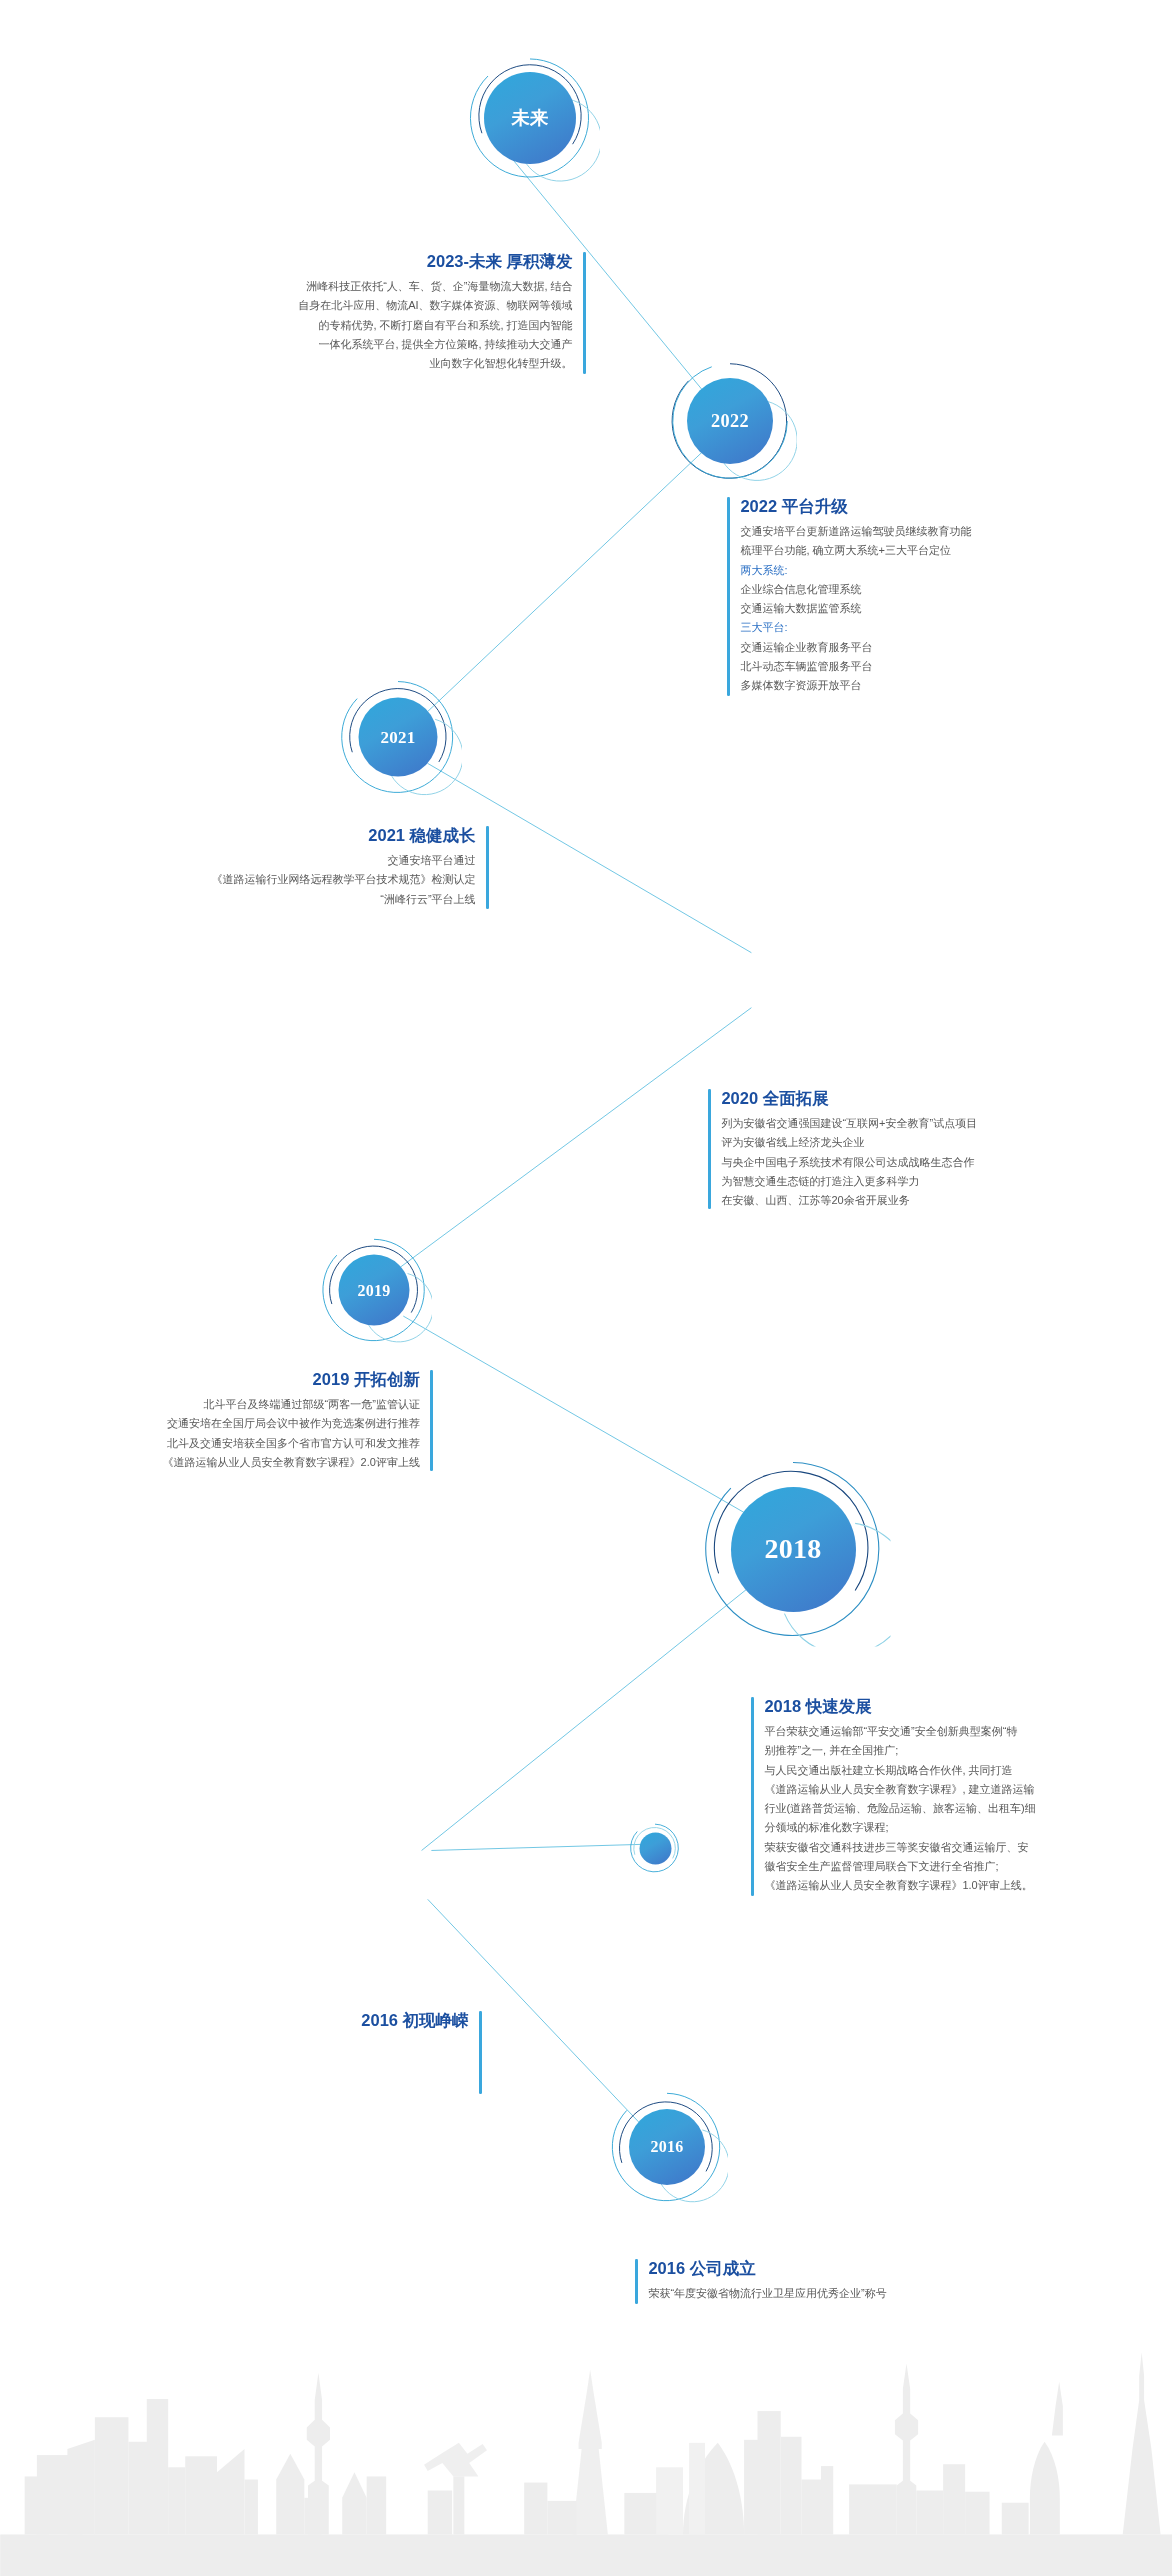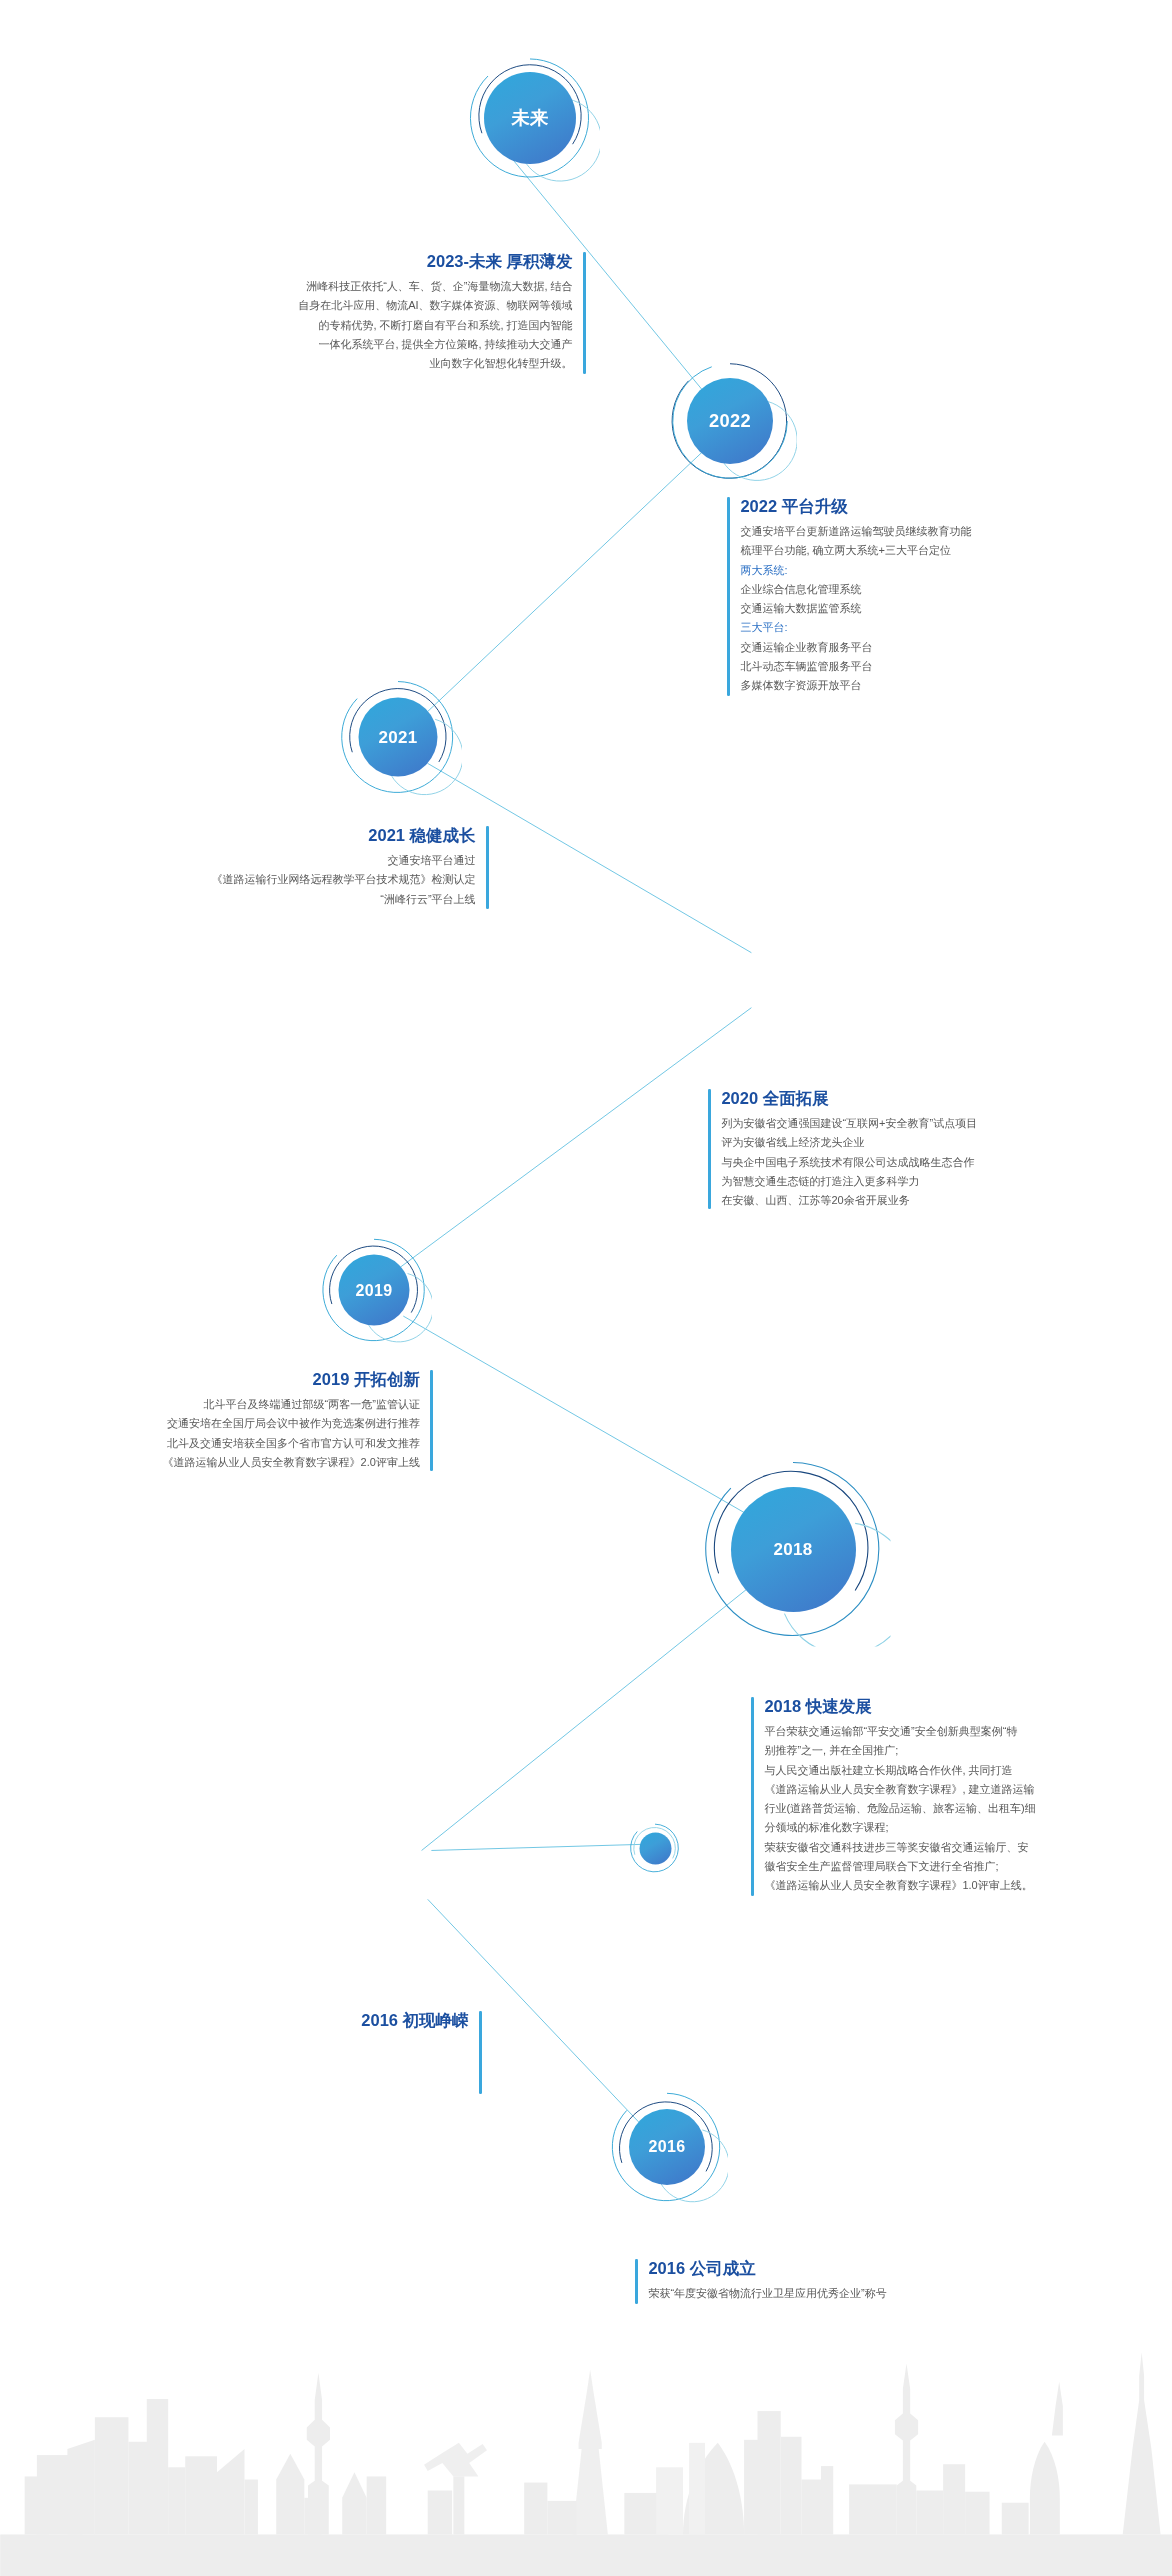--- a/index.html
+++ b/index.html
@@ -29,21 +29,21 @@
   }
   .node-core {
     position:absolute; left:50%; top:50%;
     transform:translate(-50%,-50%);
     border-radius:50%;
     background:linear-gradient(150deg,#2fa8dc 0%,#3d9ed8 40%,#3f74c8 100%);
     display:flex; align-items:center; justify-content:center;
     color:#ffffff; font-weight:bold; letter-spacing:0.3px;
     box-shadow:0 0 0 0 rgba(0,0,0,0);
   }
-  .node-core span { line-height:1; display:block; }
+  .node-core span { line-height:1; display:block;font-family:Liberation Serif, serif; }
   .node-rings { position:absolute; left:0; top:0; }
 
   
   .block { position:absolute; }
   .block .bar {
     position:absolute; top:2.4px; width:3.1px;
     background:linear-gradient(180deg,#3aa7dd 0%,#3aa7dd 100%);
     border-radius:1.2px;
   }
   .block h3 {
@@ -185,21 +185,21 @@
       <span>2019</span>
     </div>
   </div>
 
   <div class="node" style="left:793px;top:1549px;width:195px;height:195px;">
     <svg class="node-rings" width="195" height="195" viewBox="0 0 320 320">
       <path d="M160 18 A142 142 0 1 1 58 60" stroke="#2d8fc4" stroke-width="1.8" fill="none"></path>
       <path d="M38 200 A126 126 0 1 1 262 228" stroke="#19477e" stroke-width="1.8" fill="none"></path>
       <path d="M262 118 A108 108 0 1 1 146 266" stroke="#8fd2e6" stroke-width="1.8" fill="none"></path>
     </svg>
-    <div class="node-core" style="width:125px;height:125px;font-size:17px;">
+    <div class="node-core" style="width:125px;height:125px;font-size:28px;">
       <span>2018</span>
     </div>
   </div>
 
   <div class="node" style="left:655px;top:1848px;width:55px;height:55px;">
     <svg class="node-rings" width="55" height="55" viewBox="0 0 90 90">
       <path d="M45 6 A39 39 0 1 1 16 18" stroke="#39a9d6" stroke-width="1.5" fill="none"></path>
       <path d="M12 56 A34 34 0 1 1 74 62" stroke="#8fd2e6" stroke-width="1.5" fill="none"></path>
     </svg>
     <div class="node-core" style="width:32px;height:32px;font-size:0;">

